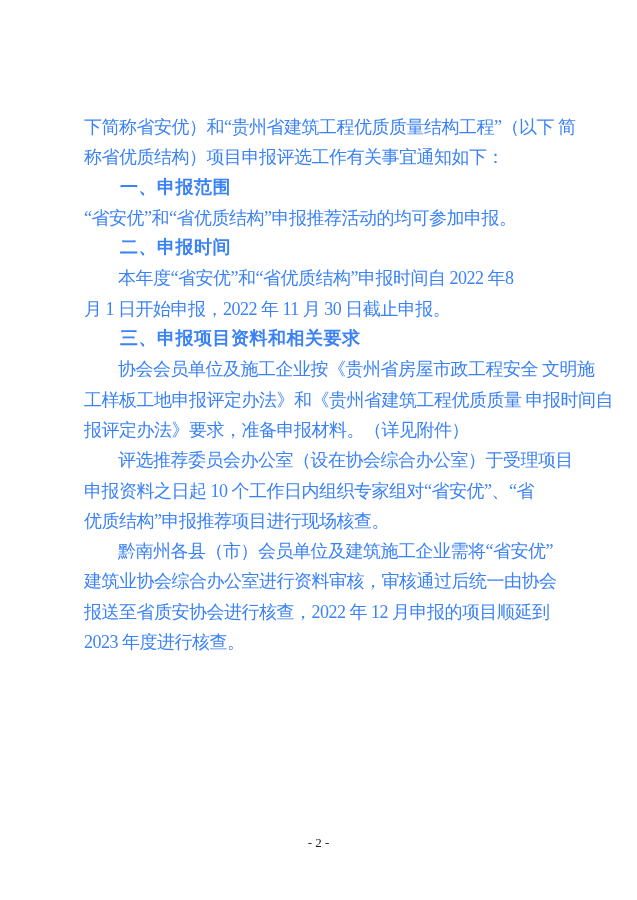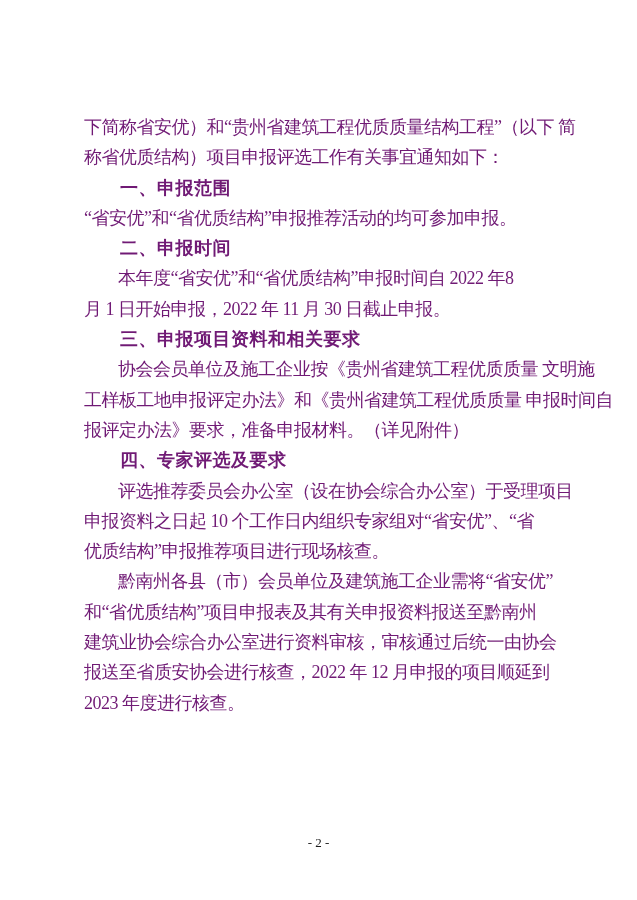--- a/index.html
+++ b/index.html
@@ -21,27 +21,27 @@
     top: 112px;
     width: 474px;
   }
   .line {
     height: 30.3px;
     line-height: 30.3px;
     font-size: 18px;
     font-family: "Liberation Serif", "DejaVu Serif", serif;
     white-space: pre;
     letter-spacing: -0.5px;
-    color: #701a75;
+    color: #3b82f6;
   }
   .line.indent {
     text-indent: 34px;
   }
   .line.heading {
-    font-family: Liberation Sans, sans-serif;
+    font-family: Liberation Mono, monospace;
     font-weight: bold;
     text-indent: 36px;
     letter-spacing: 0.5px;
   }
   .page-footer {
     position: absolute;
     top: 834px;
     left: 0;
     width: 637px;
     text-align: center;
@@ -62,31 +62,29 @@
     <div class="line">称省优质结构）项目申报评选工作有关事宜通知如下：</div>
 
     <div class="line heading">一、申报范围</div>
     <div class="line">“省安优”和“省优质结构”申报推荐活动的均可参加申报。</div>
 
     <div class="line heading">二、申报时间</div>
     <div class="line indent">本年度“省安优”和“省优质结构”申报时间自 2022 年8</div>
     <div class="line">月 1 日开始申报，2022 年 11 月 30 日截止申报。</div>
 
     <div class="line heading">三、申报项目资料和相关要求</div>
-    <div class="line indent">协会会员单位及施工企业按《贵州省建筑工程优质质量 文明施</div>
+    <div class="line indent">协会会员单位及施工企业按《贵州省房屋市政工程安全 文明施</div>
     <div class="line">工样板工地申报评定办法》和《贵州省建筑工程优质质量 申报时间自</div>
     <div class="line">报评定办法》要求，准备申报材料。（详见附件）</div>
 
-    <div class="line heading">四、专家评选及要求</div>
     <div class="line indent">评选推荐委员会办公室（设在协会综合办公室）于受理项目</div>
     <div class="line">申报资料之日起 10 个工作日内组织专家组对“省安优”、“省</div>
     <div class="line">优质结构”申报推荐项目进行现场核查。</div>
 
     <div class="line indent">黔南州各县（市）会员单位及建筑施工企业需将“省安优”</div>
-    <div class="line">和“省优质结构”项目申报表及其有关申报资料报送至黔南州</div>
     <div class="line">建筑业协会综合办公室进行资料审核，审核通过后统一由协会</div>
     <div class="line">报送至省质安协会进行核查，2022 年 12 月申报的项目顺延到</div>
     <div class="line">2023 年度进行核查。</div>
 
   </div>
 
   <div class="page-footer">- 2 -</div>
 
 </div>
 

